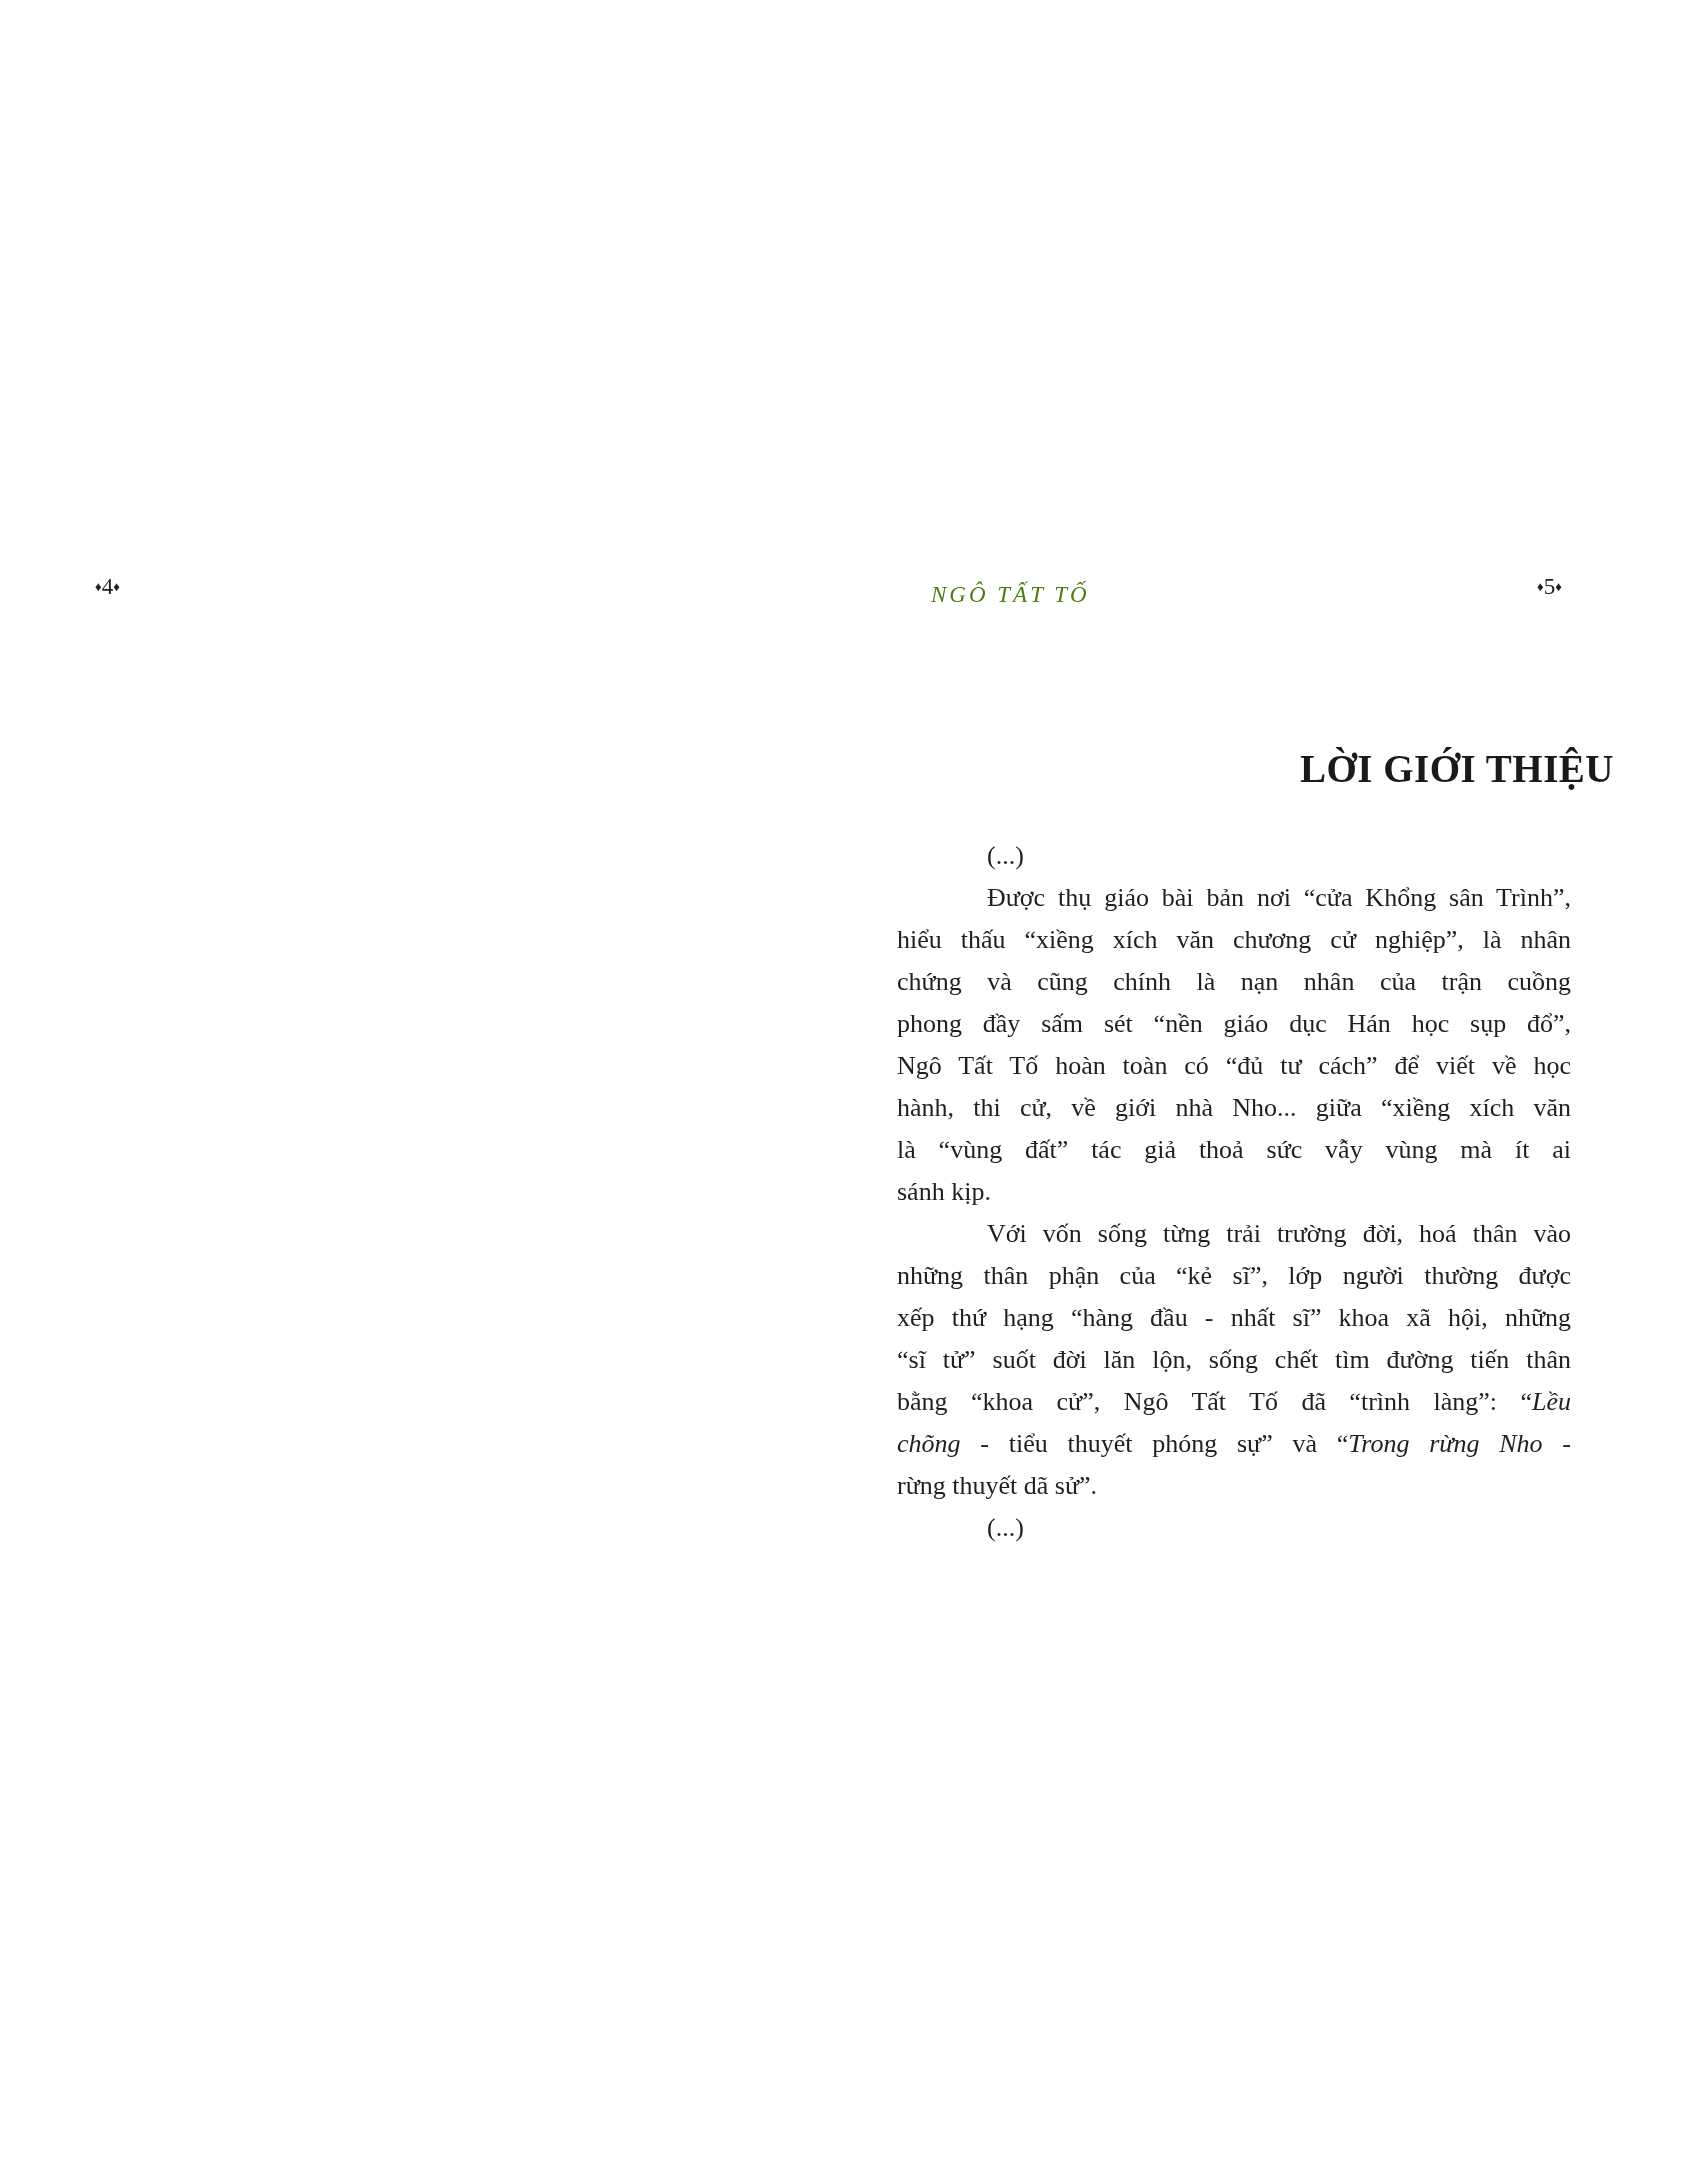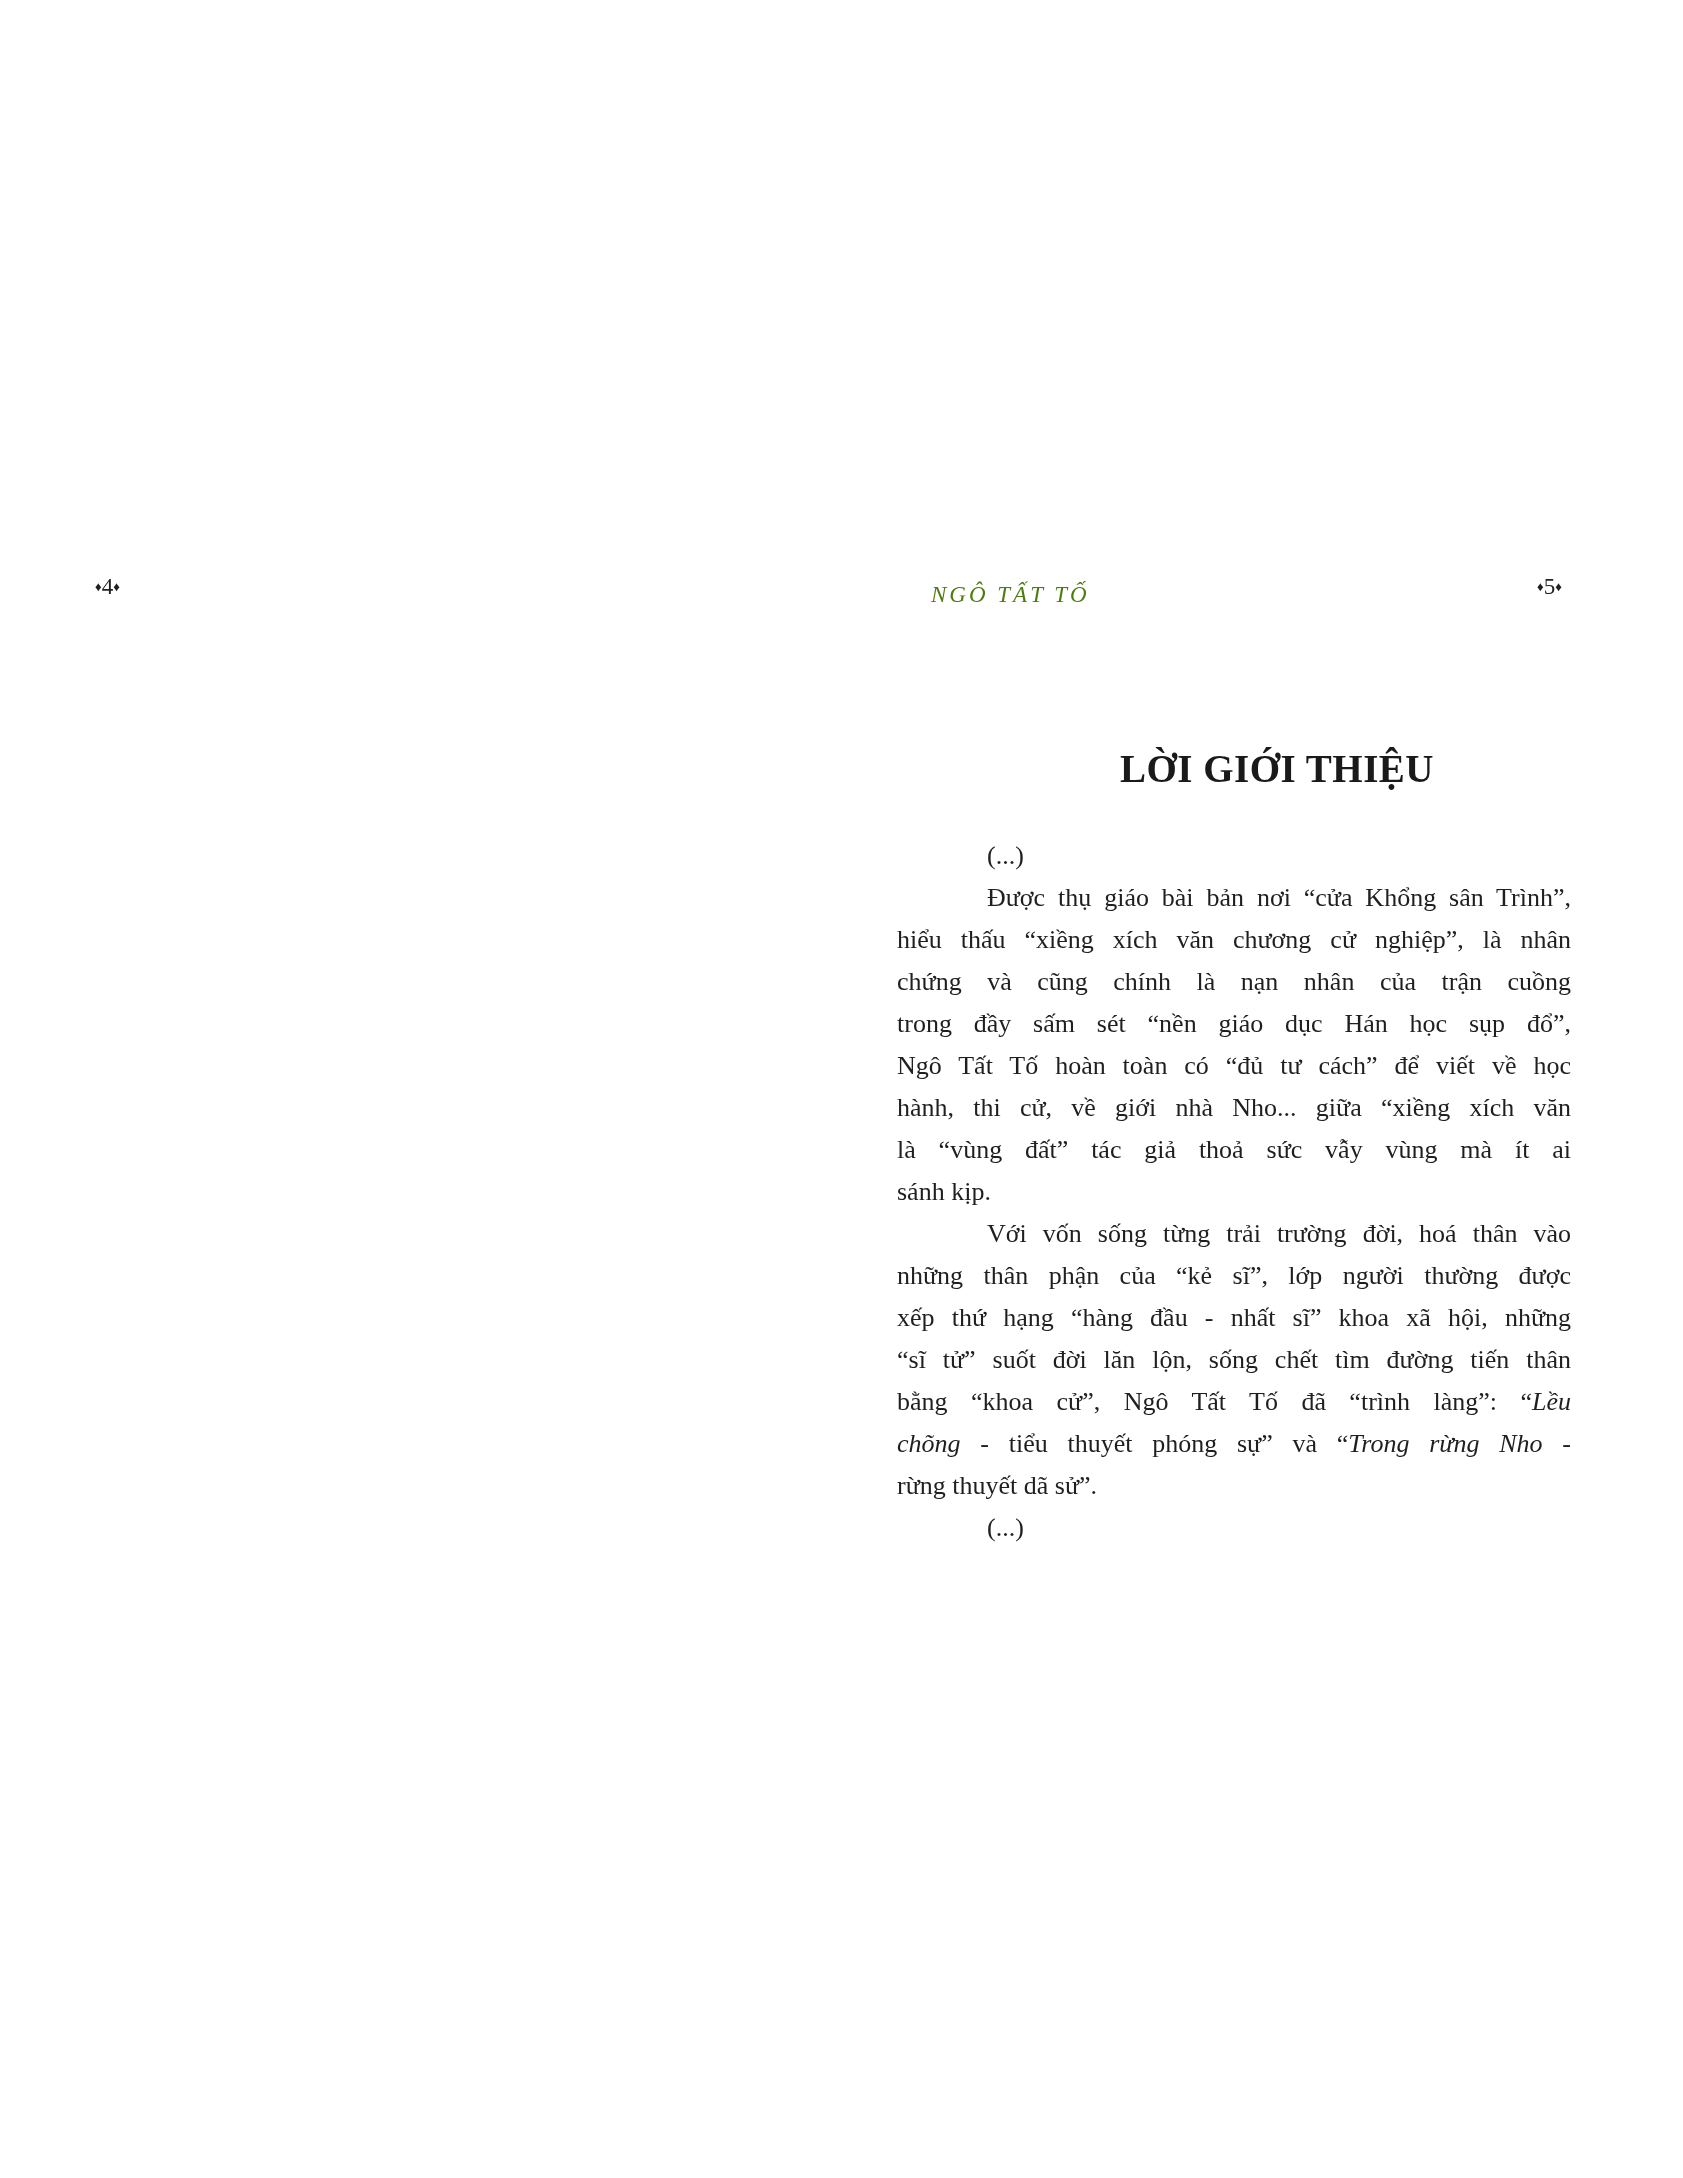--- a/index.html
+++ b/index.html
@@ -33,21 +33,21 @@
     line-height: 30px;
     letter-spacing: 3px;
     white-space: nowrap;
     color: #4d7c0f;
   }
 
   .article-title {
     position: absolute;
     left: 940px; top: 745px;
     width: 674px;
-    text-align: center;
+    text-align: right;
     font-weight: bold;
     font-size: 39px;
     line-height: 48px;
     letter-spacing: 0.5px;
     white-space: nowrap;
     color: #1a1a1a;
     font-family: Liberation Serif, serif;
   }
 
   .body-text {
@@ -82,21 +82,21 @@
     <span class="diamond">♦</span><span>5</span><span class="diamond">♦</span>
   </div>
 
   <h1 class="article-title">LỜI GIỚI THIỆU</h1>
 
   <div class="body-text">
       <div class="line ind nj"><span>(...)</span></div>
       <div class="line ind"><span>Được thụ giáo bài bản nơi “cửa Khổng sân Trình”,</span></div>
       <div class="line"><span>hiểu thấu “xiềng xích văn chương cử nghiệp”, là nhân</span></div>
       <div class="line"><span>chứng và cũng chính là nạn nhân của trận cuồng</span></div>
-      <div class="line"><span>trong đầy sấm sét “nền giáo dục Hán học sụp đổ”,</span></div>
+      <div class="line"><span>phong đầy sấm sét “nền giáo dục Hán học sụp đổ”,</span></div>
       <div class="line"><span>Ngô Tất Tố hoàn toàn có “đủ tư cách” để viết về học</span></div>
       <div class="line"><span>hành, thi cử, về giới nhà Nho... giữa “xiềng xích văn</span></div>
       <div class="line"><span>là “vùng đất” tác giả thoả sức vẫy vùng mà ít ai</span></div>
       <div class="line nj"><span>sánh kịp.</span></div>
       <div class="line ind"><span>Với vốn sống từng trải trường đời, hoá thân vào</span></div>
       <div class="line"><span>những thân phận của “kẻ sĩ”, lớp người thường được</span></div>
       <div class="line"><span>xếp thứ hạng “hàng đầu - nhất sĩ” khoa xã hội, những</span></div>
       <div class="line"><span>“sĩ tử” suốt đời lăn lộn, sống chết tìm đường tiến thân</span></div>
       <div class="line"><span>bằng “khoa cử”, Ngô Tất Tố đã “trình làng”: “</span><span class="em">Lều</span></div>
       <div class="line"><span class="em">chõng</span><span> - tiểu thuyết phóng sự” và “</span><span class="em">Trong rừng Nho</span><span> -</span></div>

